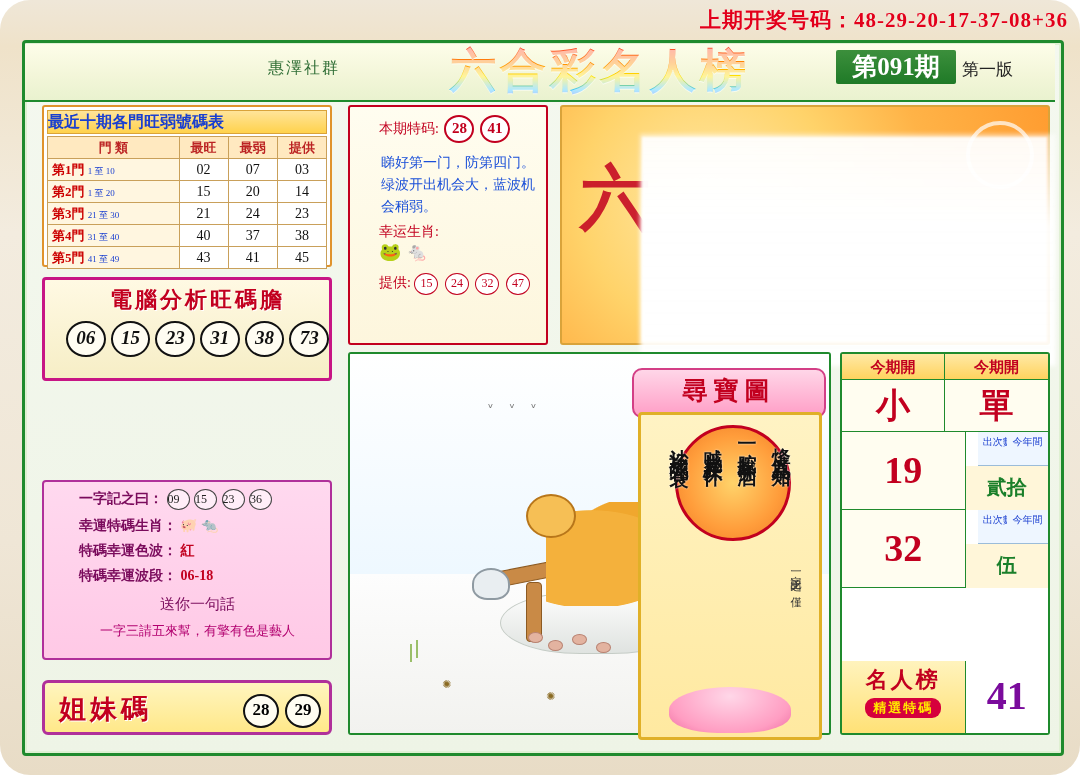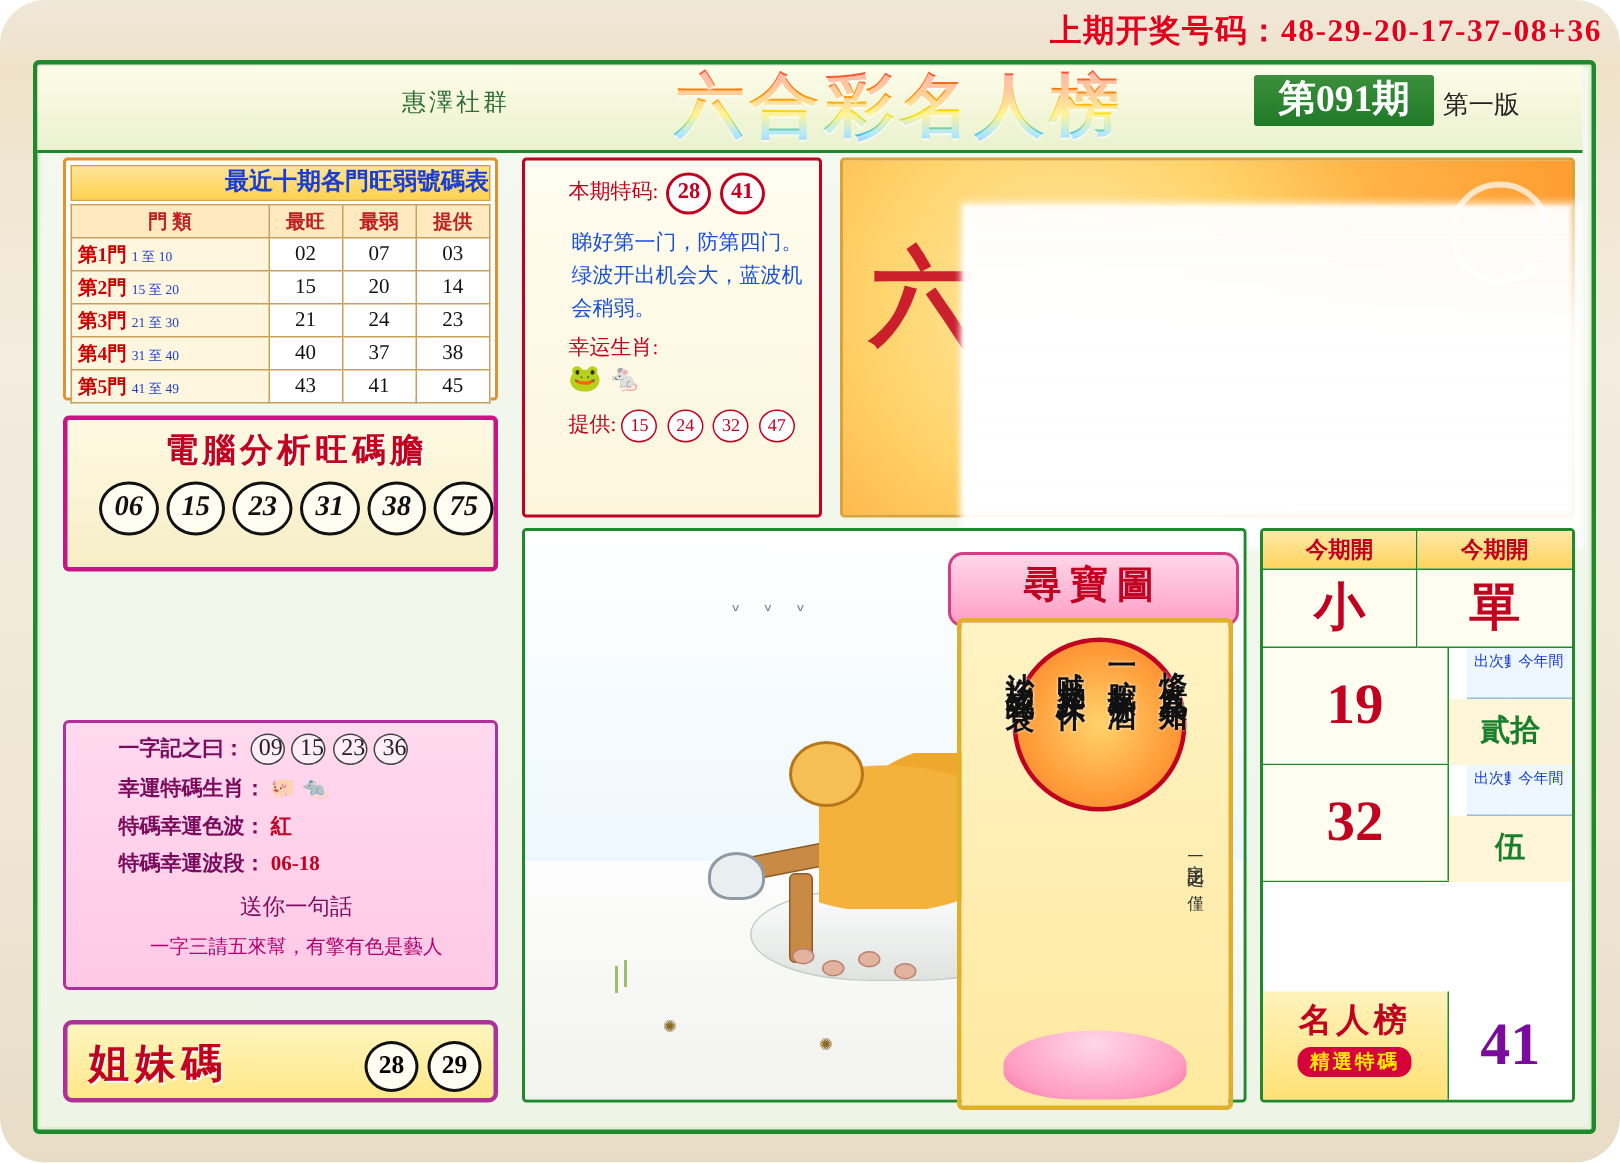--- a/index.html
+++ b/index.html
@@ -62,21 +62,21 @@
 
   
   .panel{position:absolute;box-sizing:border-box;padding-left:21px;}
 
   .tablePanel{
     left:42px;top:105px;width:290px;height:162px;
     background:#fff;border:2px solid #e0932c;border-radius:3px;
     padding:3px;
   }
   .tbl-title{
-    height:22px;line-height:22px;text-align:right;font-size:16px;font-weight:bold;
+    height:22px;line-height:22px;text-align:left;font-size:16px;font-weight:bold;
     color:#1a3fd0;background:linear-gradient(180deg,#ffe49a,#ffd24d);
     font-family:"Liberation Serif",serif;border:1px solid #d9a33a;
   }
   table.ten{
     width:100%;border-collapse:collapse;margin-top:2px;
     font-family:"Liberation Serif",serif;
   }
   table.ten th,table.ten td{
     border:1px solid #c9a05a;height:21px;text-align:center;font-size:13px;color:#111;
     padding:0;
@@ -111,21 +111,21 @@
     font-family:"Liberation Serif",serif;color:#7a0b5c;
   }
   .lucky .line{font-size:14px;margin:7px 0 0 14px;}
   .lucky .line b{color:#7a0b5c;}
   .lucky .val{color:#c2001f;font-weight:bold;}
   .lucky .center{text-align:center;margin-top:10px;font-size:15px;}
   .lucky .saying{text-align:center;margin-top:8px;font-size:13px;color:#b2006f;}
   .miniballs{display:inline-block;}
   .miniball{
     display:inline-block;width:21px;height:19px;border:1px solid #444;border-radius:50%;
-    text-align:right;line-height:18px;font-size:16px;color:#222;background:#ffeef8;margin-right:1px;
+    text-align:left;line-height:18px;font-size:12px;color:#222;background:#ffeef8;margin-right:1px;
   }
 
   .sisters{
     left:42px;top:680px;width:290px;height:55px;
     background:linear-gradient(180deg,#fff5bf,#ffe889);
     border:3px solid #b0309a;border-radius:6px;
   }
   .sisters .sttl{
     position:absolute;left:14px;top:8px;font-size:27px;font-weight:bold;color:#c2001f;
     font-family:"Liberation Serif",serif;letter-spacing:4px;text-shadow:1px 1px 0 #fff;
@@ -385,21 +385,21 @@
         <th>最弱</th>
         <th>提供</th>
       </tr>
       <tr>
         <td class="menu"><span>第1門</span> <span class="rng">1 至 10</span></td>
         <td class="num">02</td>
         <td class="num">07</td>
         <td class="num">03</td>
       </tr>
       <tr>
-        <td class="menu"><span>第2門</span> <span class="rng">15 至 20</span></td>
+        <td class="menu"><span>第2門</span> <span class="rng">1 至 20</span></td>
         <td class="num">15</td>
         <td class="num">20</td>
         <td class="num">14</td>
       </tr>
       <tr>
         <td class="menu"><span>第3門</span> <span class="rng">21 至 30</span></td>
         <td class="num">21</td>
         <td class="num">24</td>
         <td class="num">23</td>
       </tr>
@@ -420,21 +420,21 @@
   </div>
 
   <div class="panel analysis">
     <div class="ttl">電腦分析旺碼膽</div>
     <div class="ball-row">
       <div class="ball">06</div>
       <div class="ball">15</div>
       <div class="ball">23</div>
       <div class="ball">31</div>
       <div class="ball">38</div>
-      <div class="ball">75</div>
+      <div class="ball">73</div>
     </div>
   </div>
 
   <div class="panel lucky">
     <div class="line">
       <b>一字記之曰：</b>
       <span class="miniballs">
         <span class="miniball">09</span>
         <span class="miniball">15</span>
         <span class="miniball">23</span>

